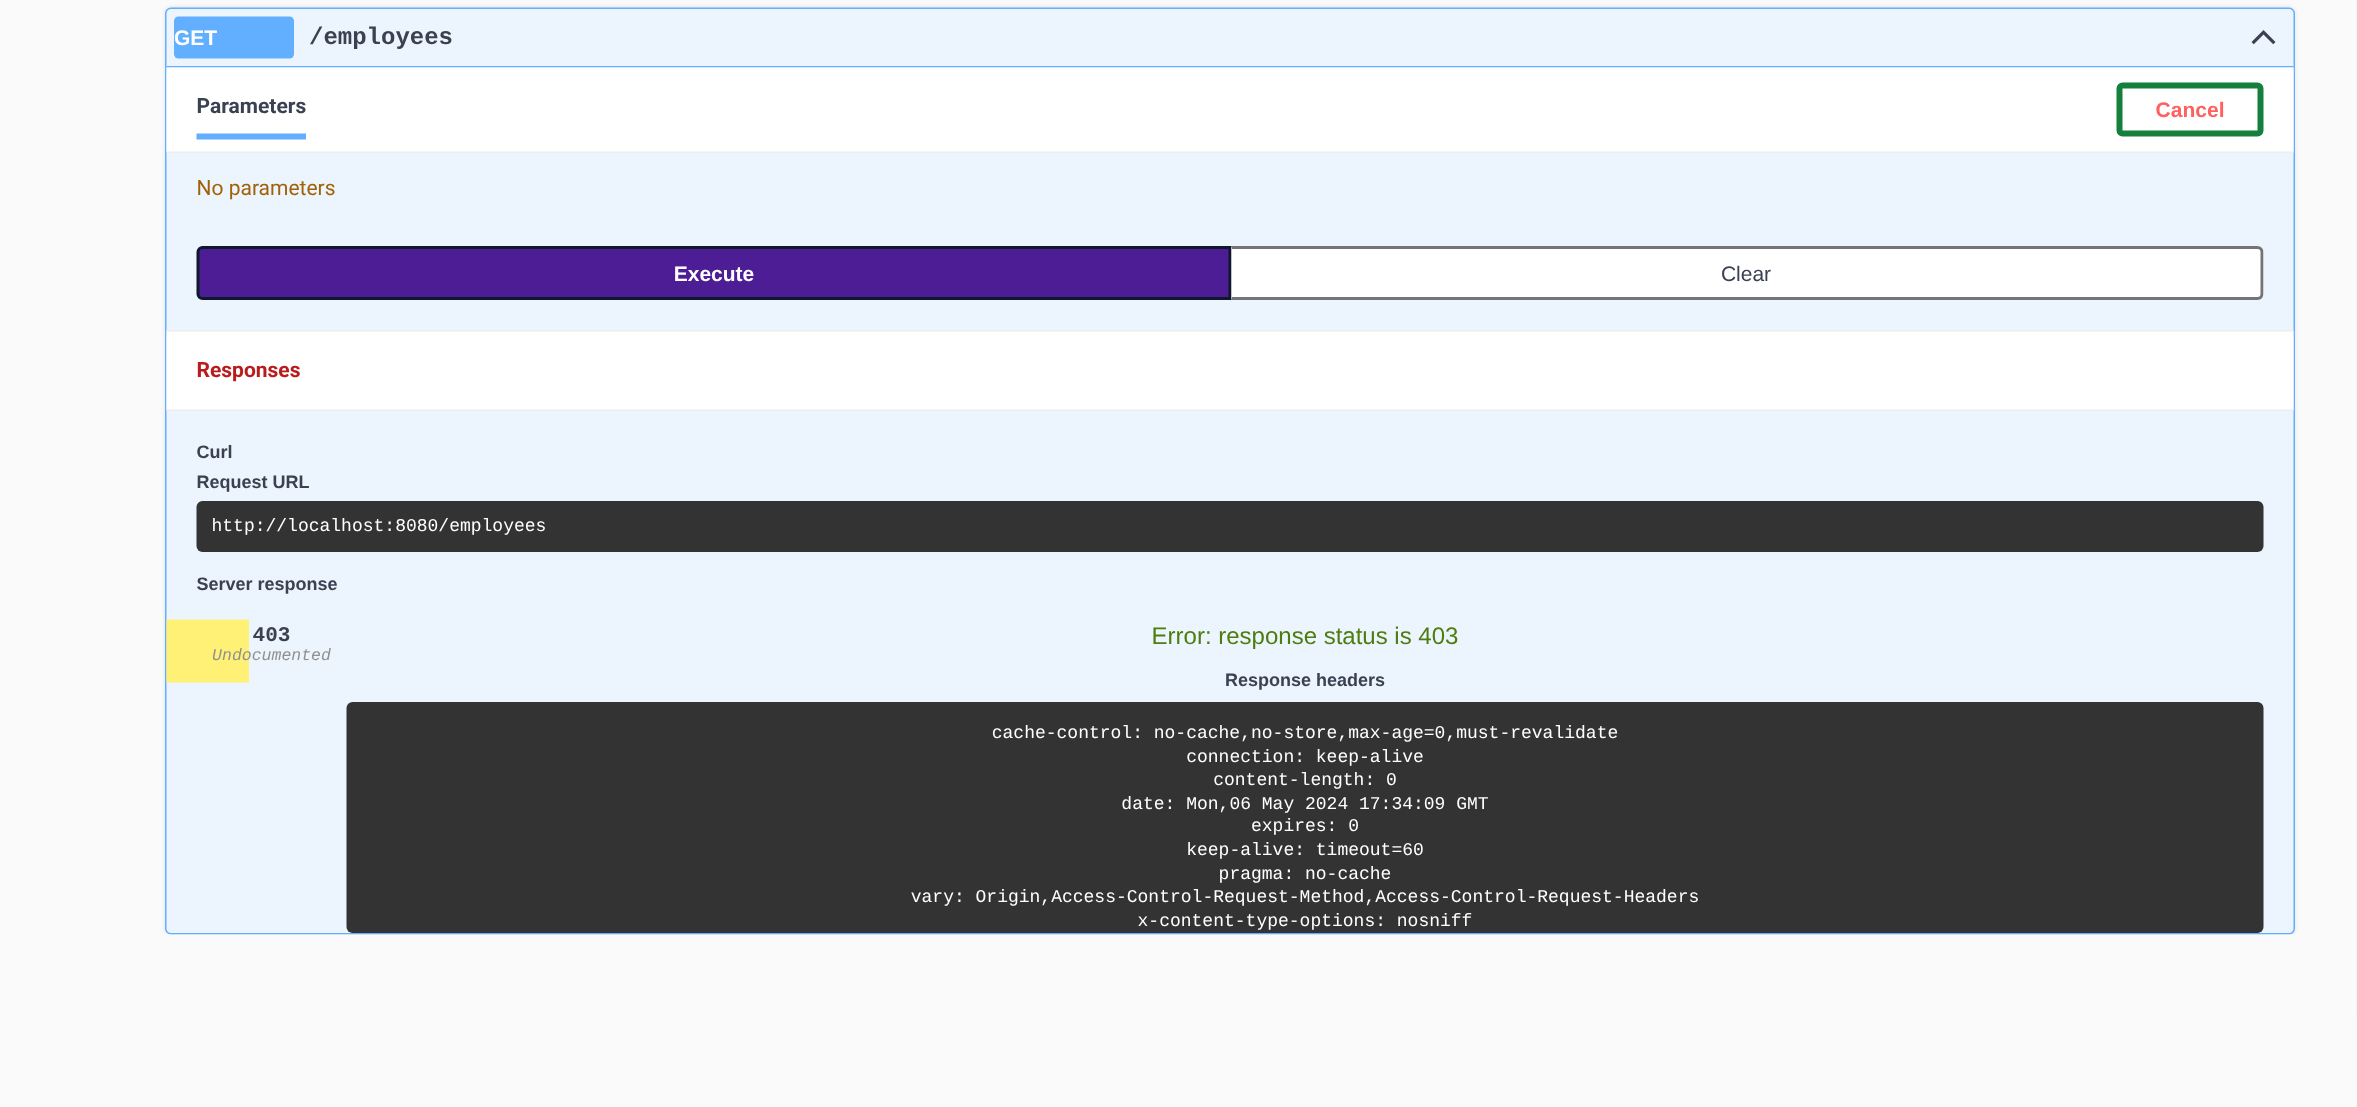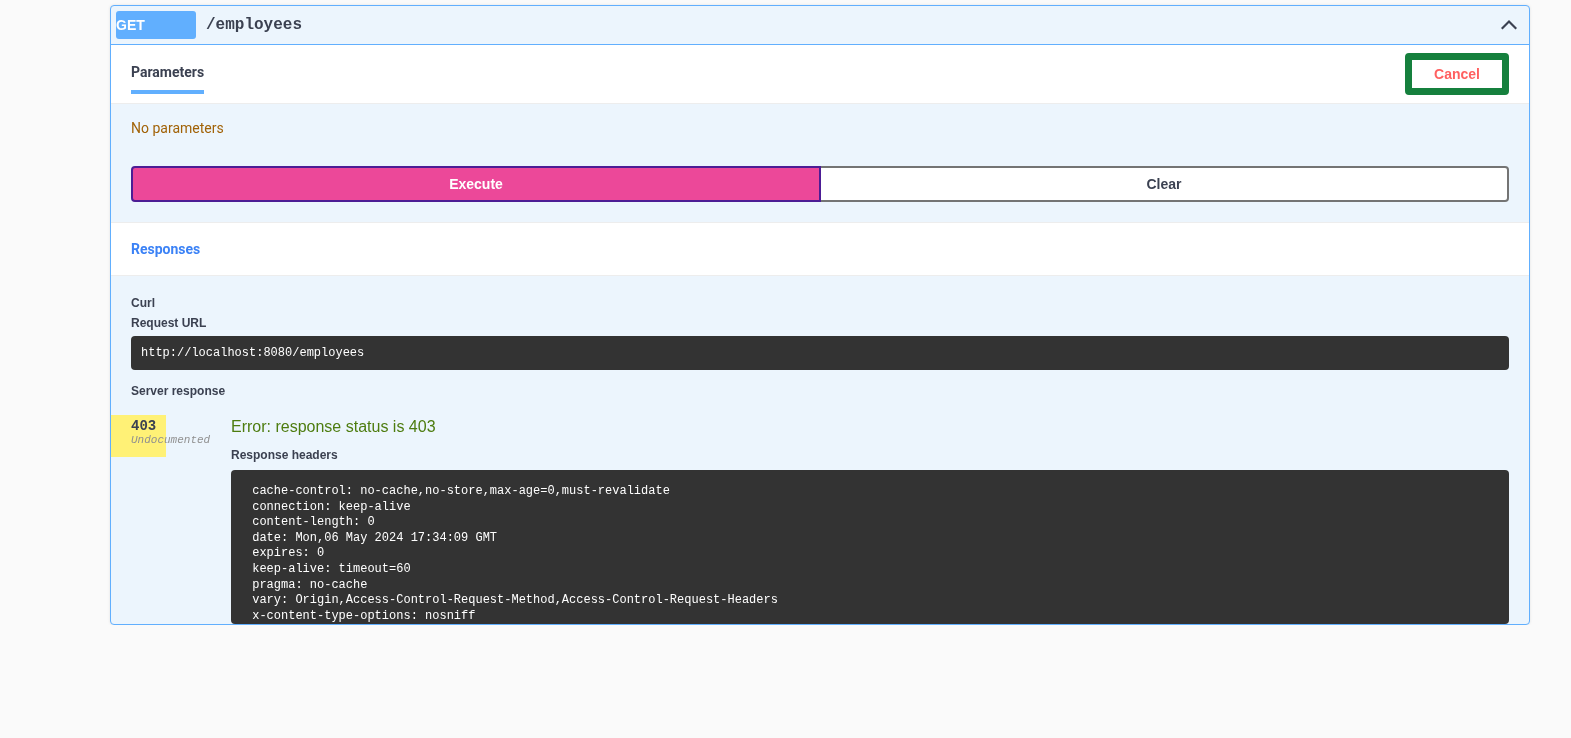--- a/index.html
+++ b/index.html
@@ -64,67 +64,67 @@
 .tab-parameters {
   font-weight: 700;
   font-size: 14px;
   color: #3b4151;
   padding: 10px 0;
   border-bottom: 4px solid #61affe;
   display: inline-block;
 }
 .cancel-btn {
   background: #fff;
-  border: 7px solid #15803d;
+  border: 4px solid #15803d;
   color: #ff6060;
   font-weight: 700;
   font-size: 14px;
   padding: 6px 22px;
   border-radius: 4px;
   cursor: pointer;
   font-family: sans-serif;
 }
 .params-body { padding: 16px 20px 30px; }
 .no-params { color: #a16207; font-size: 14px; }
 .btns-row {
   display: flex;
   margin: 0 20px 20px 20px;
   gap: 0;
 }
 .execute-btn {
   flex: 1;
-  background: #ec4899;
-  color: #fff;
-  border: 2px solid #4c1d95;
+  background: #4c1d95;
+  color: #fff;
+  border: 2px solid #0f172a;
   font-weight: 700;
   font-size: 14px;
   padding: 8px 0;
   border-radius: 4px 0 0 4px;
   cursor: pointer;
   font-family: sans-serif;
 }
 .clear-btn {
   flex: 1;
   background: #fff;
   color: #3b4151;
   border: 2px solid #747474;
   border-left: none;
-  font-weight: 700;
+  font-weight: 400;
   font-size: 14px;
   padding: 8px 0;
   border-radius: 0 4px 4px 0;
   cursor: pointer;
   font-family: sans-serif;
 }
 .responses-header {
   background: #fff;
   padding: 18px 20px;
   font-weight: 700;
   font-size: 14px;
-  color: #3b82f6;
+  color: #b91c1c;
   border-top: 1px solid rgba(0,0,0,.07);
   border-bottom: 1px solid rgba(0,0,0,.07);
 }
 .resp-section { padding: 20px 20px 0 20px; }
 .section-label {
   font-size: 12px;
   font-weight: 600;
   color: #3b4151;
   margin-bottom: 6px;
   font-family: sans-serif;
@@ -161,20 +161,21 @@
   border-bottom: 1px solid rgba(59,65,81,.2);
   font-weight: 700;
   font-size: 12px;
   font-family: sans-serif;
 }
 .col-code { width: 100px; }
 .col-details { flex: 1; }
 .resp-row {
   display: flex;
   padding: 14px 0 0 0;
+  text-align: center;
 }
 .status-cell {
   width: 100px;
   position: relative;
 }
 .status-highlight {
   position: absolute;
   left: -20px;
   top: -3px;
   width: 55px;

